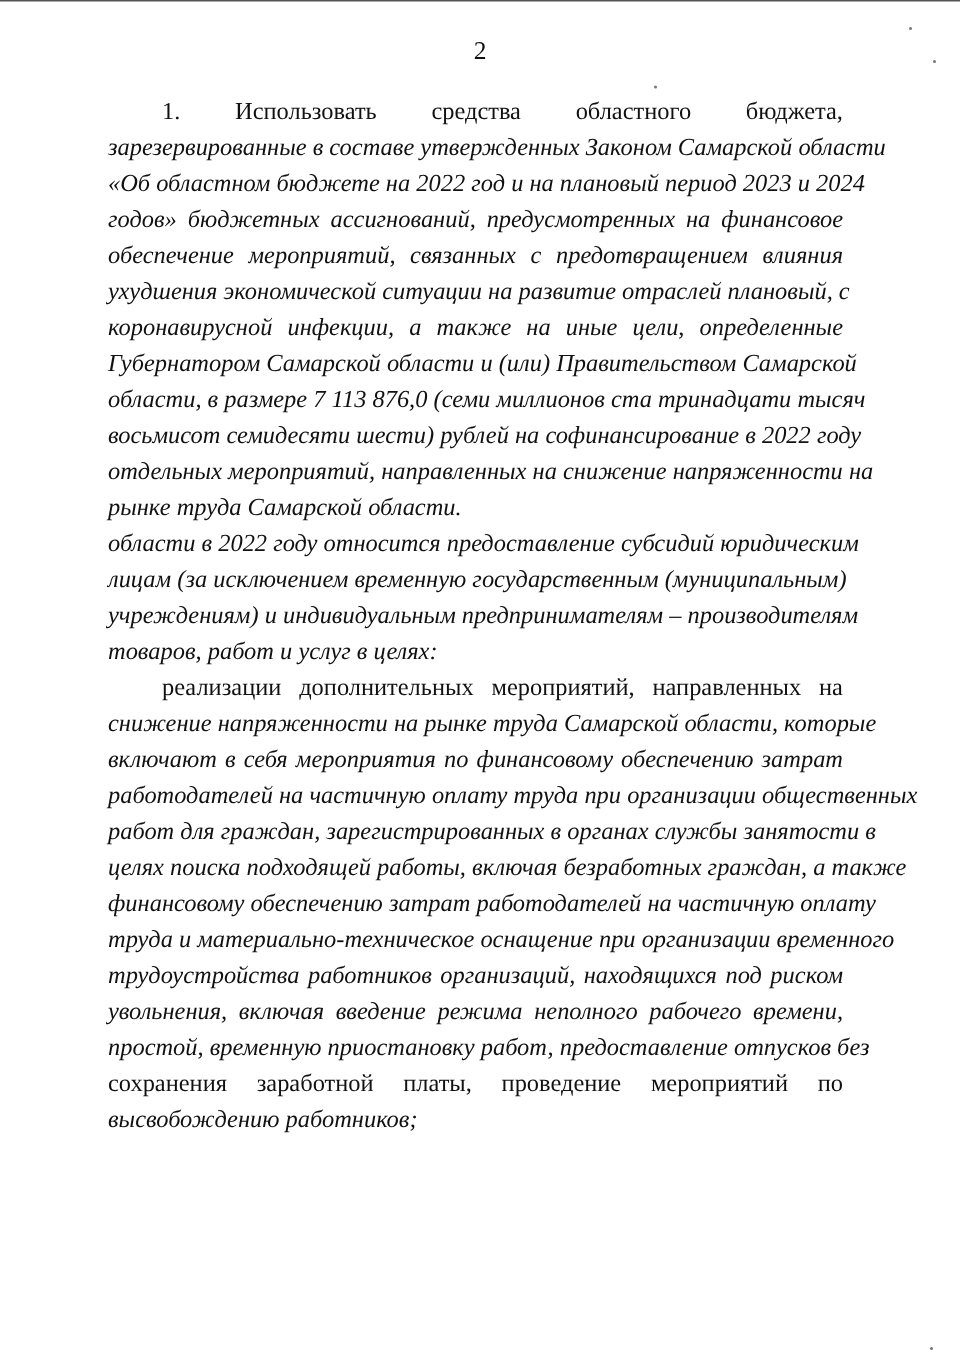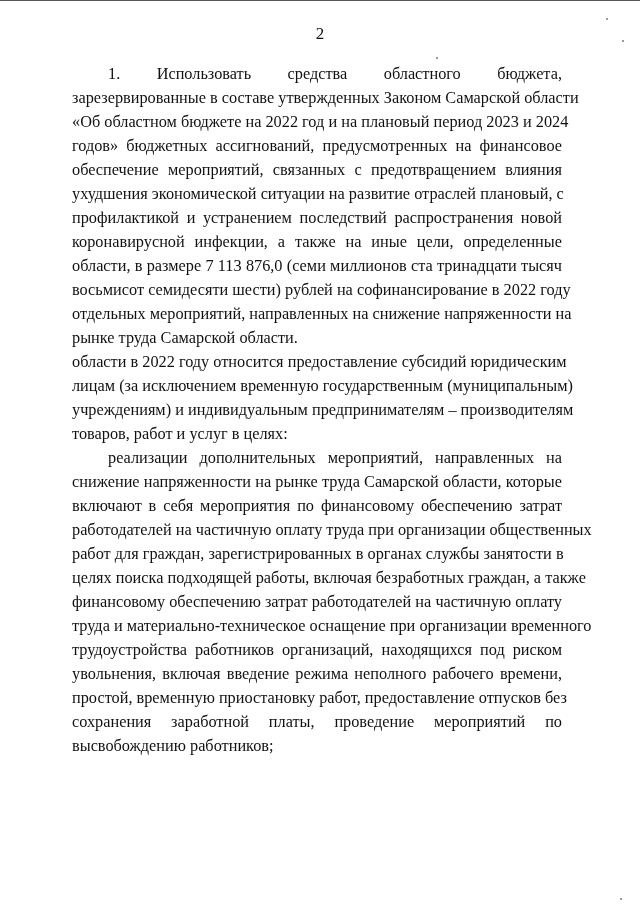--- a/index.html
+++ b/index.html
@@ -37,20 +37,21 @@
       width: 490px;
     }
     .line {
       display: block;
       height: 24px;
       line-height: 24px;
       font-size: 16.3px;
       white-space: nowrap;
       text-align: justify;
       text-align-last: justify;
+      font-style: italic;
     }
     .line.last {
       text-align-last: left;
     }
     .line.indent {
       padding-left: 36px;
     }
     .num {
       display: inline-block;
       width: 40px;
@@ -86,22 +87,22 @@
       <span>Использовать</span>
       <span>средства</span>
       <span>областного</span>
       <span>бюджета,</span>
     </div>
     <span class="line">зарезервированные в составе утвержденных Законом Самарской области</span>
     <span class="line">«Об областном бюджете на 2022 год и на плановый период 2023 и 2024</span>
     <span class="line">годов» бюджетных ассигнований, предусмотренных на финансовое</span>
     <span class="line">обеспечение мероприятий, связанных с предотвращением влияния</span>
     <span class="line">ухудшения экономической ситуации на развитие отраслей плановый, с</span>
-    <span class="line">профилактикой и устранением последствий распространения новой</span>
     <span class="line">коронавирусной инфекции, а также на иные цели, определенные</span>
+    <span class="line">Губернатором Самарской области и (или) Правительством Самарской</span>
     <span class="line">области, в размере 7 113 876,0 (семи миллионов ста тринадцати тысяч</span>
     <span class="line">восьмисот семидесяти шести) рублей на софинансирование в 2022 году</span>
     <span class="line">отдельных мероприятий, направленных на снижение напряженности на</span>
     <span class="line last">рынке труда Самарской области.</span>
   </div>
 
   <div>
     <span class="line">области в 2022 году относится предоставление субсидий юридическим</span>
     <span class="line">лицам (за исключением временную государственным (муниципальным)</span>
     <span class="line">учреждениям) и индивидуальным предпринимателям – производителям</span>

